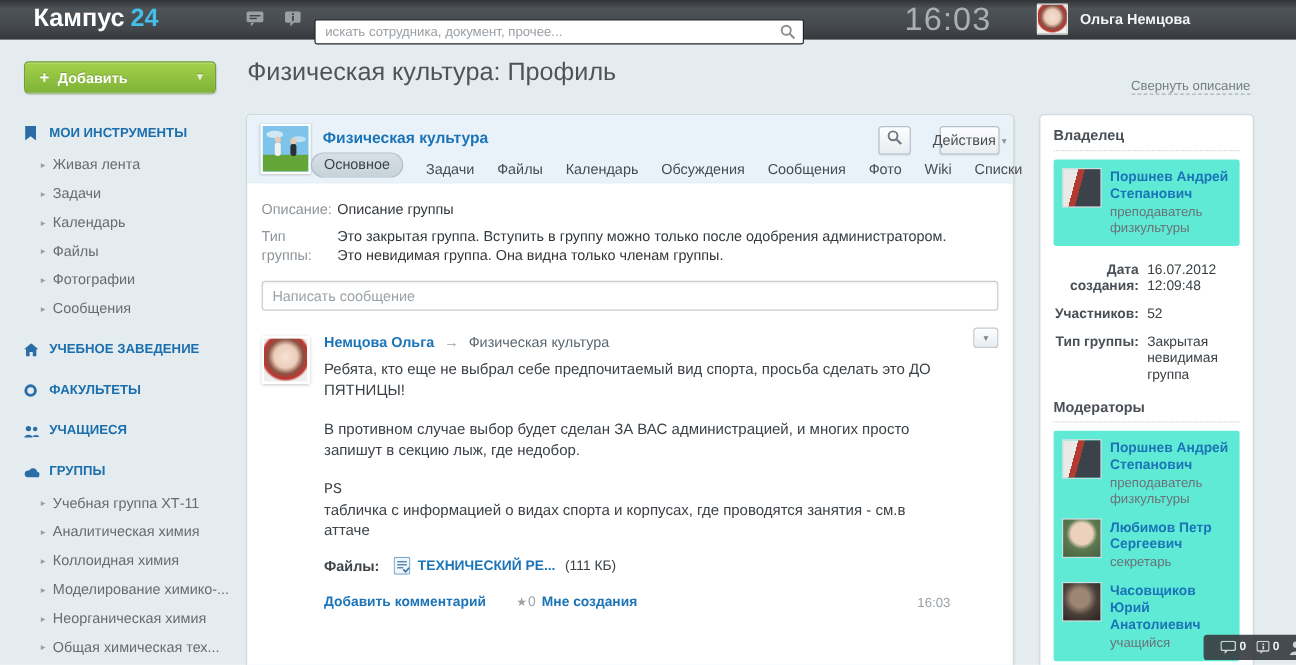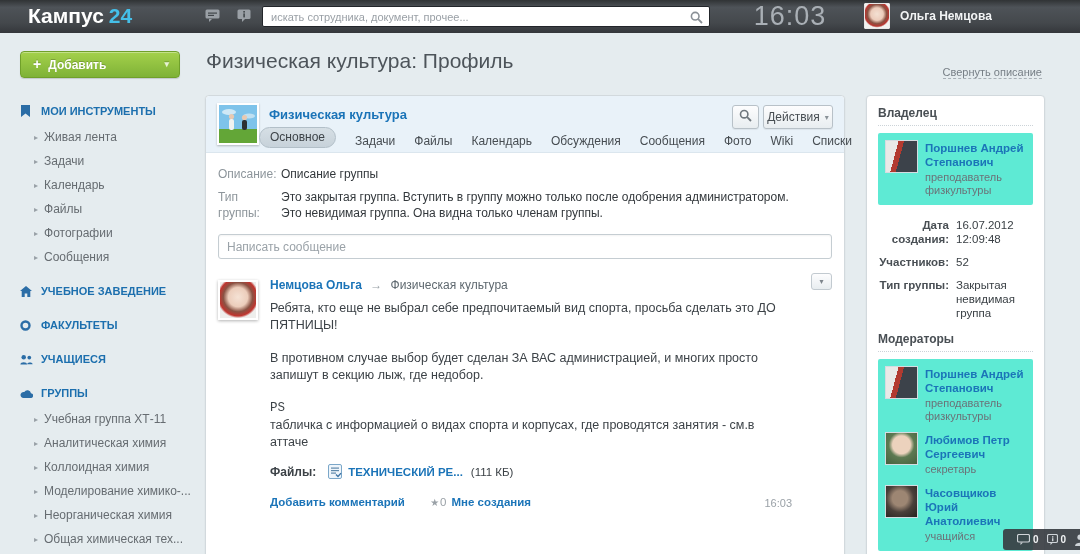--- a/index.html
+++ b/index.html
@@ -16,21 +16,21 @@
     background:linear-gradient(#303335 0%, #4e5358 22%, #44484c 70%, #34373b 100%);
     z-index:30;
   }
   .logo { position:absolute; left:28px; top:4px; font-size:21px; font-weight:bold; color:#fff; letter-spacing:0; }
   .logo .accent { color:#45bfe8; margin-left:5px; }
   .tb-icon { position:absolute; top:9px; width:15px; height:13px; cursor:pointer; }
   .tb-chat { left:205px; }
   .tb-info { left:237px; }
   .tb-icon svg { display:block; }
   .tb-search {
-    position:absolute; left:262px; top:6px; width:448px; height:21px;
+    position:absolute; left:262px; top:16px; width:408px; height:21px;
     background:#fff; border:1px solid #22252a; border-radius:2px;
   }
   .tb-search input {
     position:absolute; left:0; top:0; width:360px; height:19px; border:0; outline:0;
     padding:0 8px; font-size:11px; color:#5a6065; background:transparent;
     font-family:"Liberation Sans", sans-serif;
   }
   .tb-search input::placeholder { color:#9aa0a6; }
   .tb-search .mag { position:absolute; right:6px; top:3px; cursor:pointer; }
   .tb-time {
@@ -97,21 +97,21 @@
     background:linear-gradient(#d6dfe5,#c7d2da); border:1px solid #b2bfc8;
     border-radius:11px; padding:2px 10px 3px; margin-left:-10px; color:#3d4348;
   }
   .hdr-btn {
     position:absolute; top:9px; height:24px;
     background:linear-gradient(#fdfdfe,#e8edf0); border:1px solid #b8c1c8; border-radius:3px;
     cursor:pointer; display:flex; align-items:center; justify-content:center;
     box-shadow:0 1px 1px rgba(0,0,0,.06);
   }
   .hdr-search { right:85px; width:27px; }
-  .hdr-actions { right:11px; width:70px; font-size:12px; color:#474d52; }
+  .hdr-actions { right:11px; width:50px; font-size:12px; color:#474d52; }
   .hdr-actions .caret { font-size:8px; color:#8a9298; margin-left:5px; }
 
   .desc-block { padding:13px 12px 0 12px; font-size:12px; line-height:16px; }
   .desc-row { display:flex; margin-bottom:7px; }
   .desc-label { width:63px; color:#8d959b; flex:none; }
   .desc-value { color:#33383c; }
 
   .msg-input-wrap { margin:13px 12px 0; }
   .msg-input {
     width:100%; height:25px; border:1px solid #c5cdd2; border-radius:3px;

